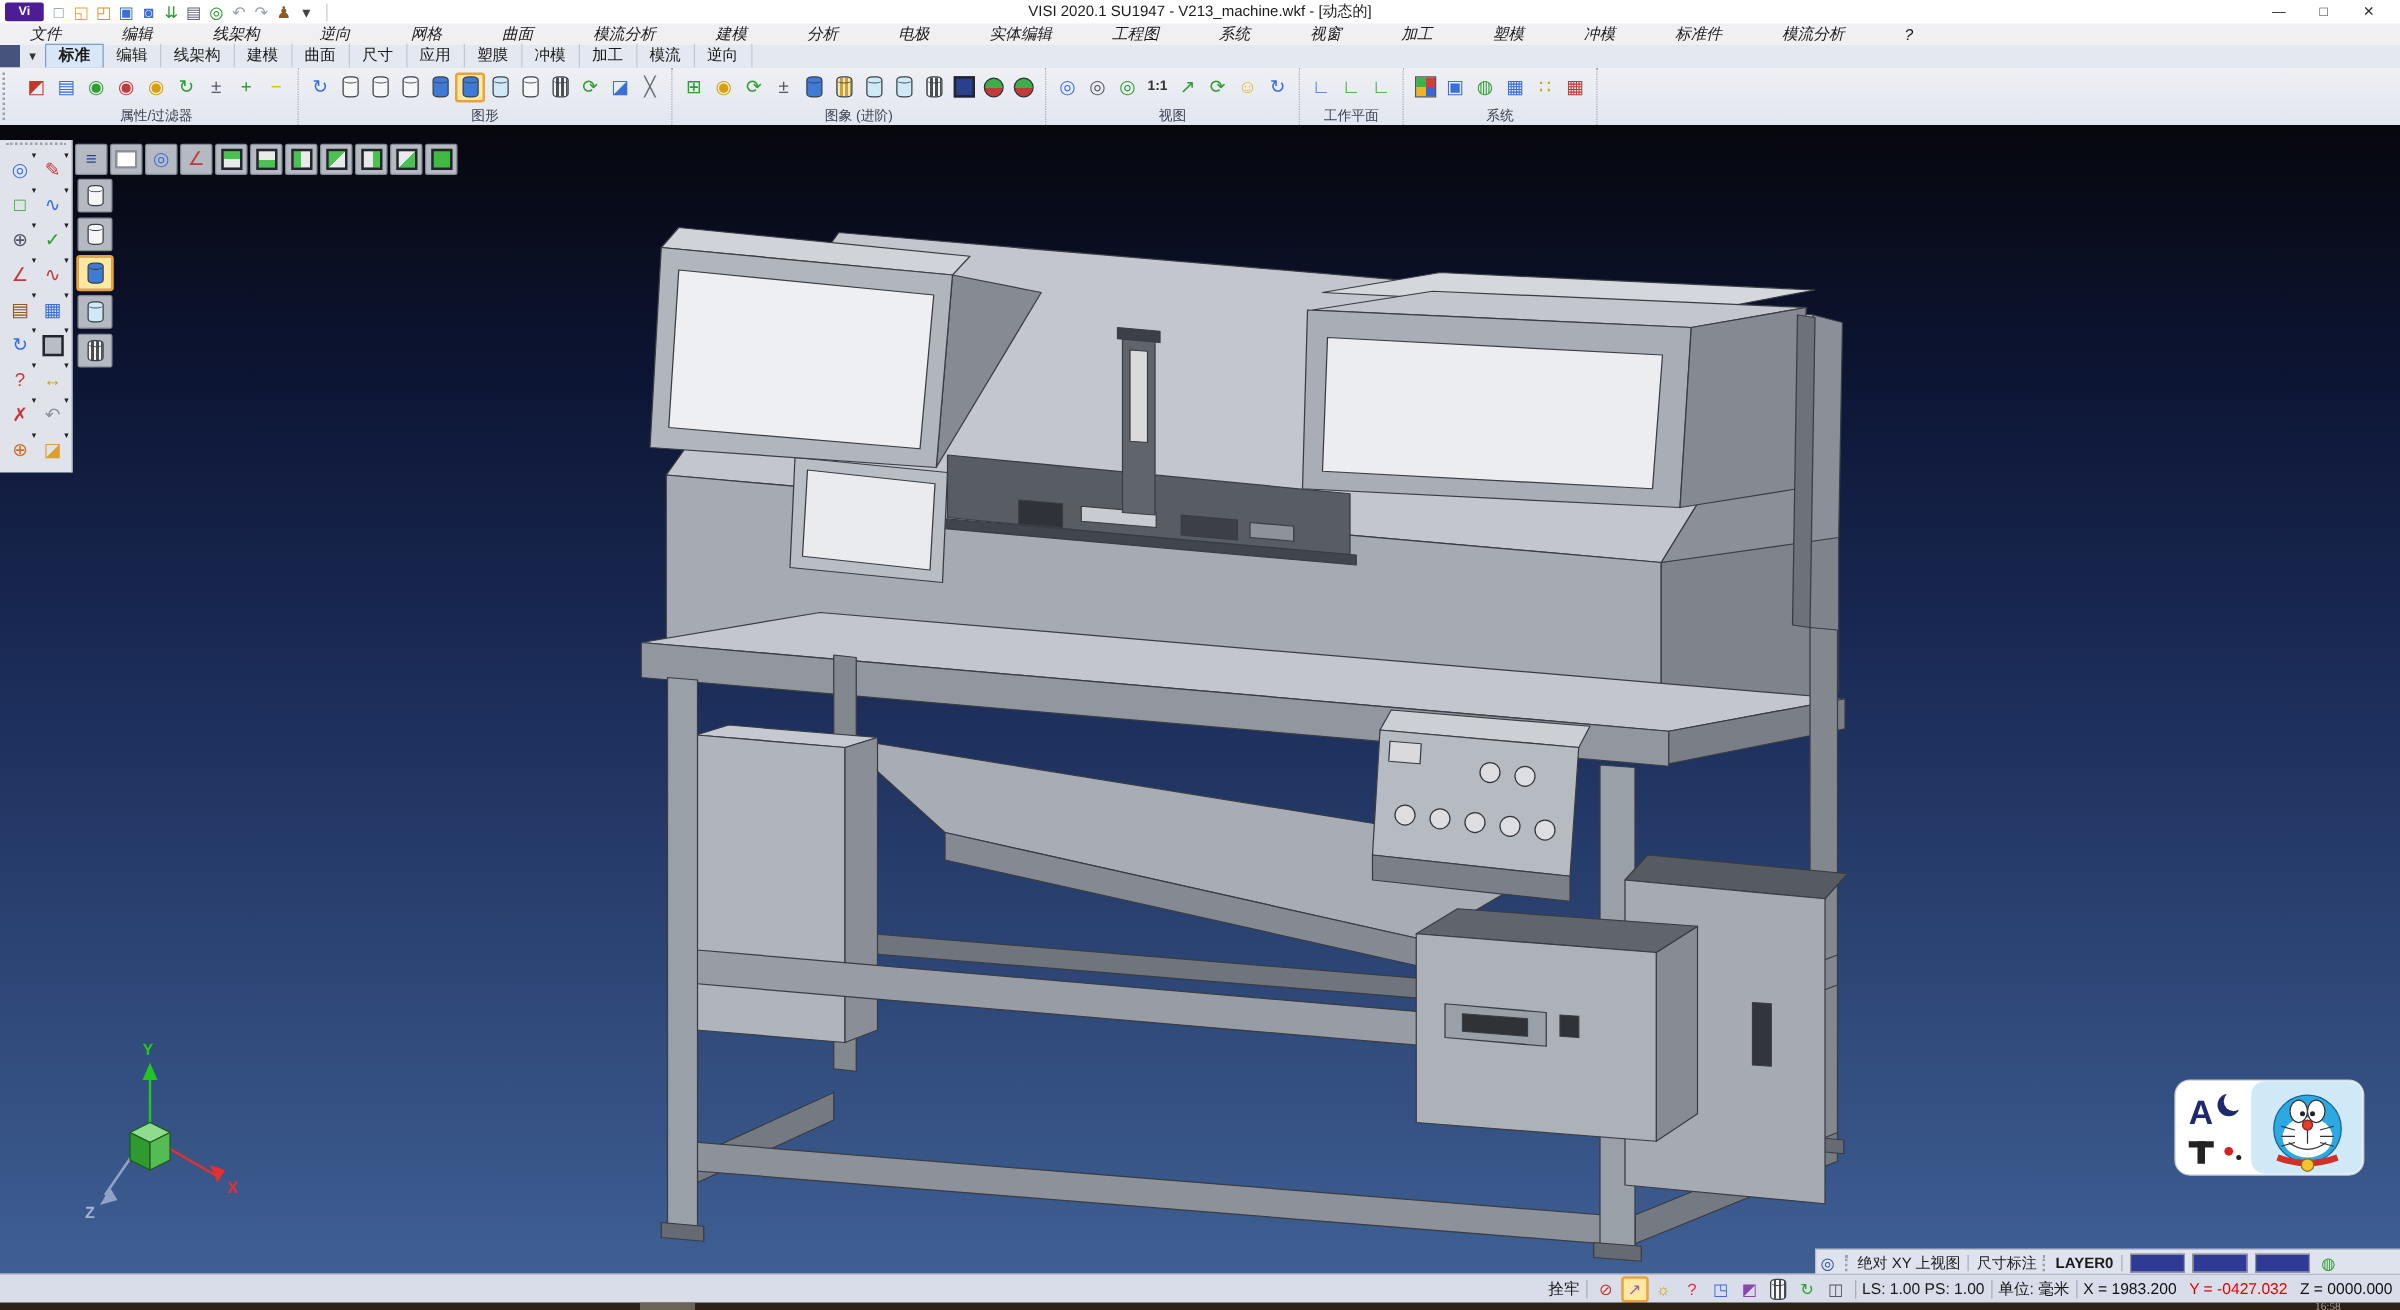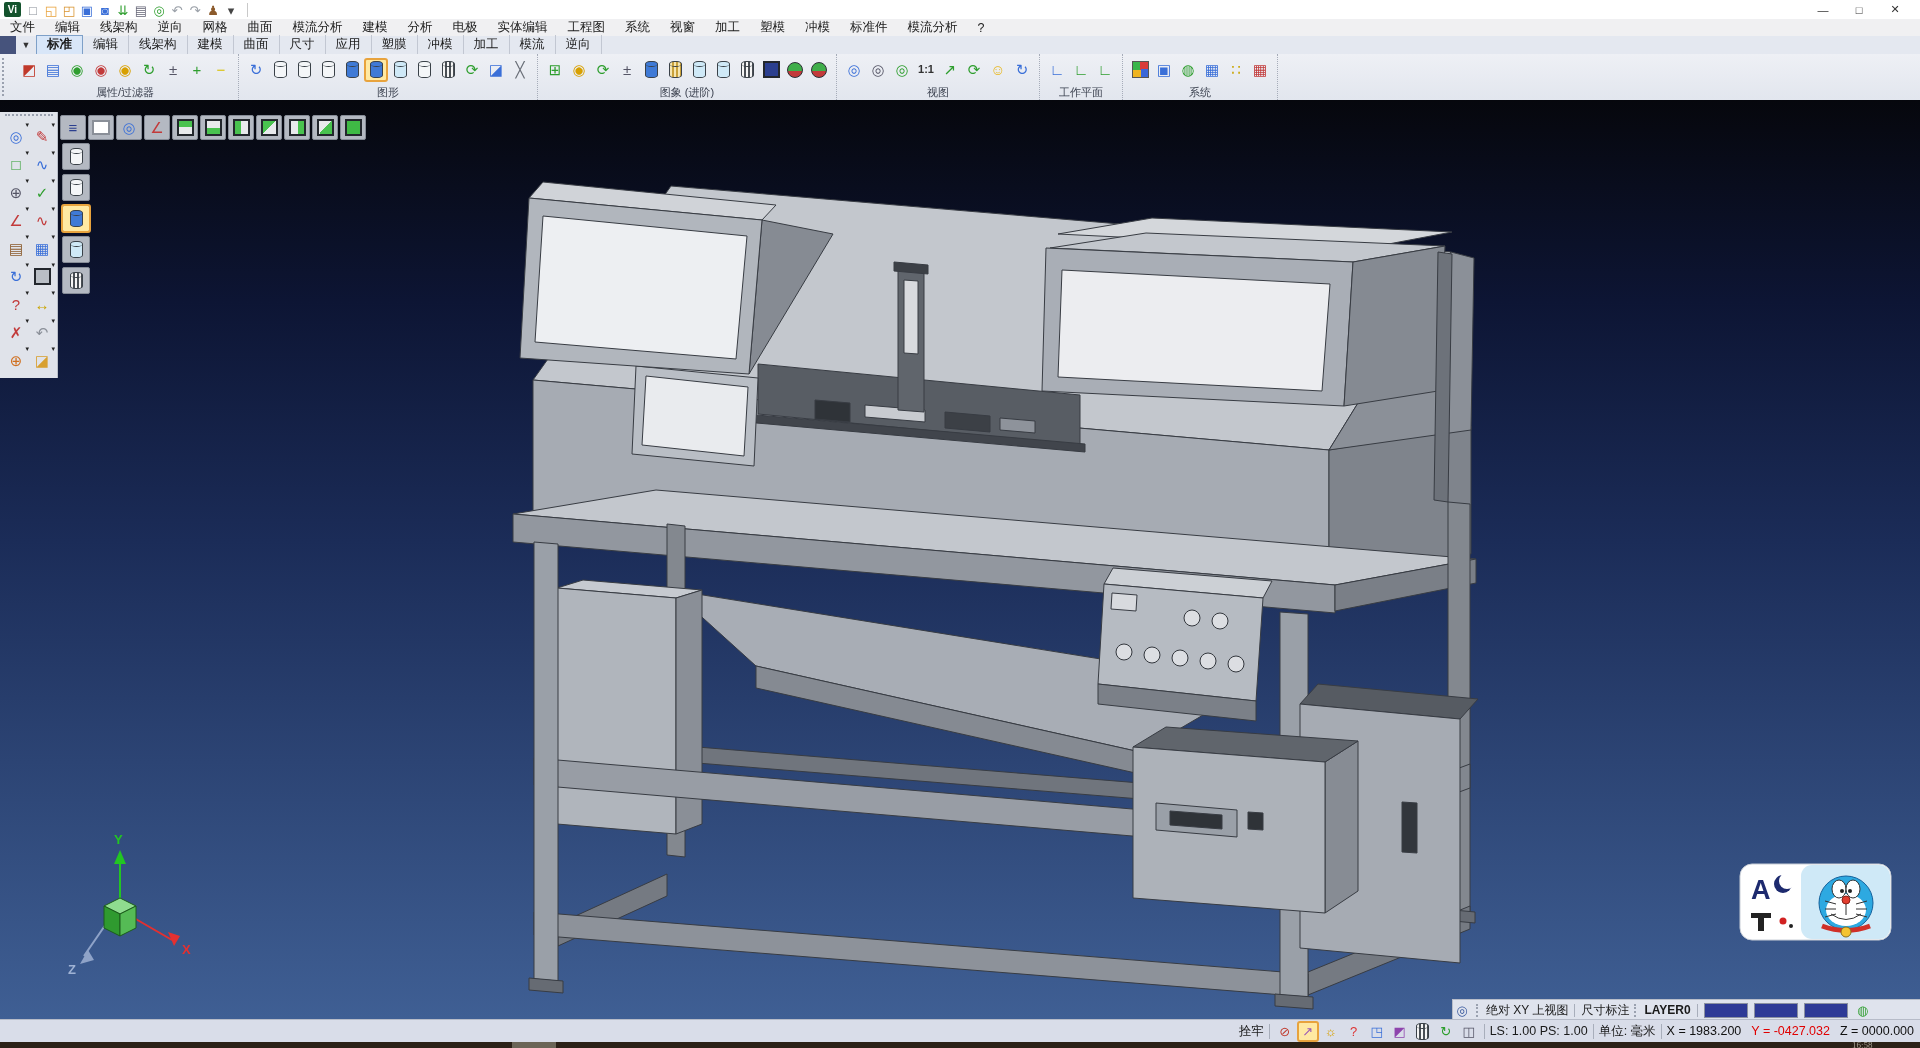--- a/index.html
+++ b/index.html
@@ -3,32 +3,32 @@
 <meta charset="utf-8">
 <style>
   html,body{margin:0;padding:0;}
   body{width:1920px;height:1048px;overflow:hidden;position:relative;
        font-family:"Liberation Sans","DejaVu Sans",sans-serif;background:#f0f0f0;
        -webkit-font-smoothing:antialiased;}
   
   .titlebar{position:absolute;left:0;top:0;width:1920px;height:19px;background:#ffffff;
             display:flex;align-items:center;border-bottom:1px solid #e3e3e3;}
   .qa{display:flex;align-items:center;gap:3px;padding-left:4px;}
-  .visi-logo{width:17px;height:15px;background:#14532d;color:#fff;font-weight:bold;font-size:10px;
+  .visi-logo{width:31px;height:15px;background:#4c1d95;color:#fff;font-weight:bold;font-size:10px;
              display:inline-flex;align-items:center;justify-content:center;border-radius:2px;}
   .qa .icn{width:18px;height:16px;font-size:13px;}
   .qa-sep{width:1px;height:14px;background:#c9c9c9;margin:0 4px;}
   .title-text{position:absolute;left:0;right:0;text-align:center;font-size:12px;color:#1a1a1a;pointer-events:none;}
   .winctl{margin-left:auto;display:flex;align-items:center;padding-right:8px;gap:2px;position:relative;z-index:2;}
   .winctl span{width:34px;height:17px;display:inline-flex;align-items:center;justify-content:center;
                font-size:11px;color:#333;}
   
   .menubar{position:absolute;left:0;top:19px;width:1920px;height:17px;background:#f0f0f2;
            display:flex;align-items:center;font-size:12.5px;color:#1a1a1a;}
-  .menu-item{padding:0 10px;white-space:nowrap;}
+  .menu-item{padding:0 24px;white-space:nowrap;font-style:italic;}
   
   .tabrow{position:absolute;left:0;top:36px;width:1920px;height:18px;background:#e4e8f0;
           display:flex;align-items:center;font-size:12.5px;color:#1a1a1a;border-bottom:1px solid #cdd2dd;}
   .tab-corner{width:16px;height:18px;background:#46537c;}
   .tab-drop{width:20px;text-align:center;font-size:9px;color:#333;}
   .tab{padding:1px 10px 2px 10px;border-right:1px solid #c2c7d2;white-space:nowrap;}
   .tab.sel{background:#d8e6f8;border:1px solid #7ea0c8;font-weight:bold;padding:0 10px 1px 10px;}
   
   .ribbon{position:absolute;left:0;top:54px;width:1920px;height:46px;
           background:linear-gradient(#eef0f5,#e2e6ee);display:flex;align-items:stretch;
@@ -130,20 +130,21 @@
           <span>↶</span>
         </span><span class="icn" style="color: rgb(154, 160, 168);">
           <span>↷</span>
         </span><span class="icn" style="color: rgb(139, 90, 43);">
           <span>♟</span>
         </span><span class="icn" style="color: rgb(68, 68, 68);">
           <span>▾</span>
         </span></span>
     <span class="qa-sep"></span>
   </div>
+  <div class="title-text">VISI 2020.1 SU1947 - V213_machine.wkf - [动态的]</div>
   <div class="winctl">
       <span>—</span>
       <span>□</span>
       <span>✕</span>
     </div>
 </div>
 
 <div class="menubar">
     <span class="menu-item">文件</span>
     <span class="menu-item">编辑</span>

